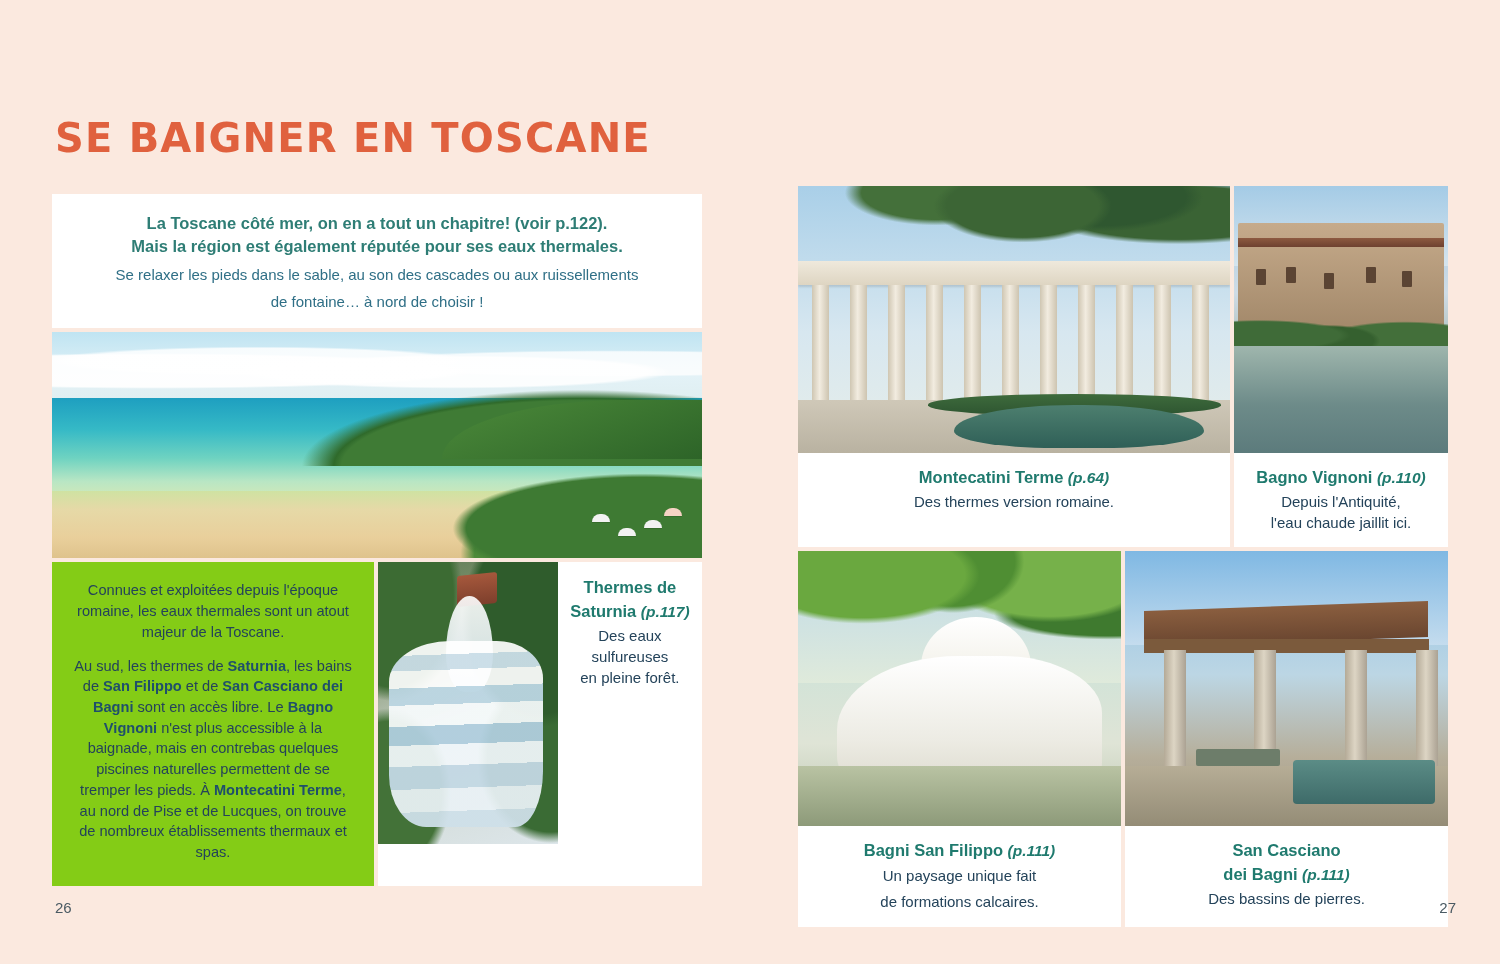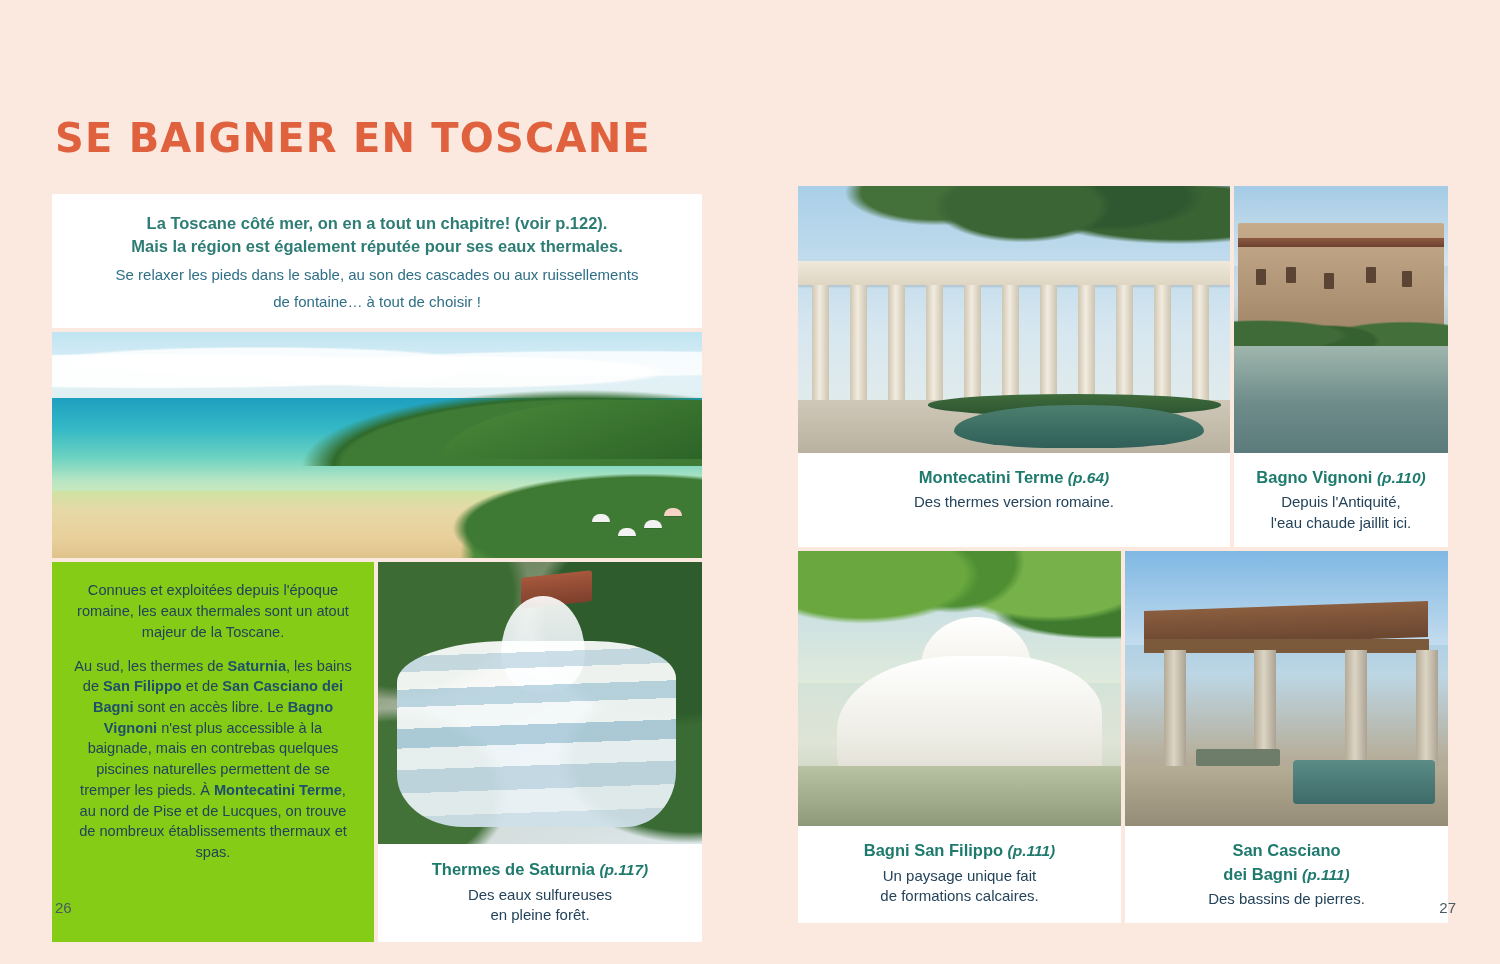--- a/index.html
+++ b/index.html
@@ -127,21 +127,20 @@
   }
   .text-box p { margin: 0 0 13px 0; }
   .text-box b { color: #1f4f6b; }
 
   .saturnia-card {
     background: #ffffff;
     width: 324px;
     margin-left: 4px;
     box-sizing: border-box;
     display: flex;
-    flex-direction: column;
   }
   .saturnia-photo {
     width: 324px;
     height: 282px;
     position: relative;
     overflow: hidden;
     background: #cfd9dd;
   }
   .sat-trees {
     position: absolute; inset: 0;
@@ -365,21 +364,21 @@
 <div class="page">
 
   <h1 class="title">SE BAIGNER EN TOSCANE</h1>
 
   <div class="left-col">
 
     <div class="intro-box">
       <div class="intro-strong">La Toscane côté mer, on en a tout un chapitre! (voir p.122).</div>
       <div class="intro-strong">Mais la région est également réputée pour ses eaux thermales.</div>
       <div class="intro-light">Se relaxer les pieds dans le sable, au son des cascades ou aux ruissellements</div>
-      <div class="intro-light">de fontaine… à tout de choisir !</div>
+      <div class="intro-light">de fontaine… à nord de choisir !</div>
     </div>
 
     <div class="beach-photo">
       <div class="beach-sky"></div>
       <div class="beach-clouds"></div>
       <div class="beach-sea"></div>
       <div class="beach-headland"></div>
       <div class="beach-headland2"></div>
       <div class="beach-sand"></div>
       <div class="beach-greenery"></div>
@@ -477,21 +476,21 @@
         <div class="ph ph-filip">
           <div class="fil-trees"></div>
           <div class="fil-white2"></div>
           <div class="fil-white"></div>
           <div class="fil-ground"></div>
         </div>
         <div class="r-caption">
           <span class="cap-title">Bagni San Filippo</span>
           <span class="cap-page">(p.111)</span>
           <div class="cap-desc">Un paysage unique fait</div>
-          <div class="cap-desc" style="margin-top:0">de formations calcaires.</div>
+          <div class="cap-desc" style="margin-top:6px">de formations calcaires.</div>
         </div>
       </div>
 
       <div class="r-card half2">
         <div class="ph ph-casc">
           <div class="cas-sky"></div>
           <div class="cas-roof"></div>
           <div class="cas-beam"></div>
           <div class="cas-col" style="left:12%"></div>
           <div class="cas-col" style="left:40%"></div>

